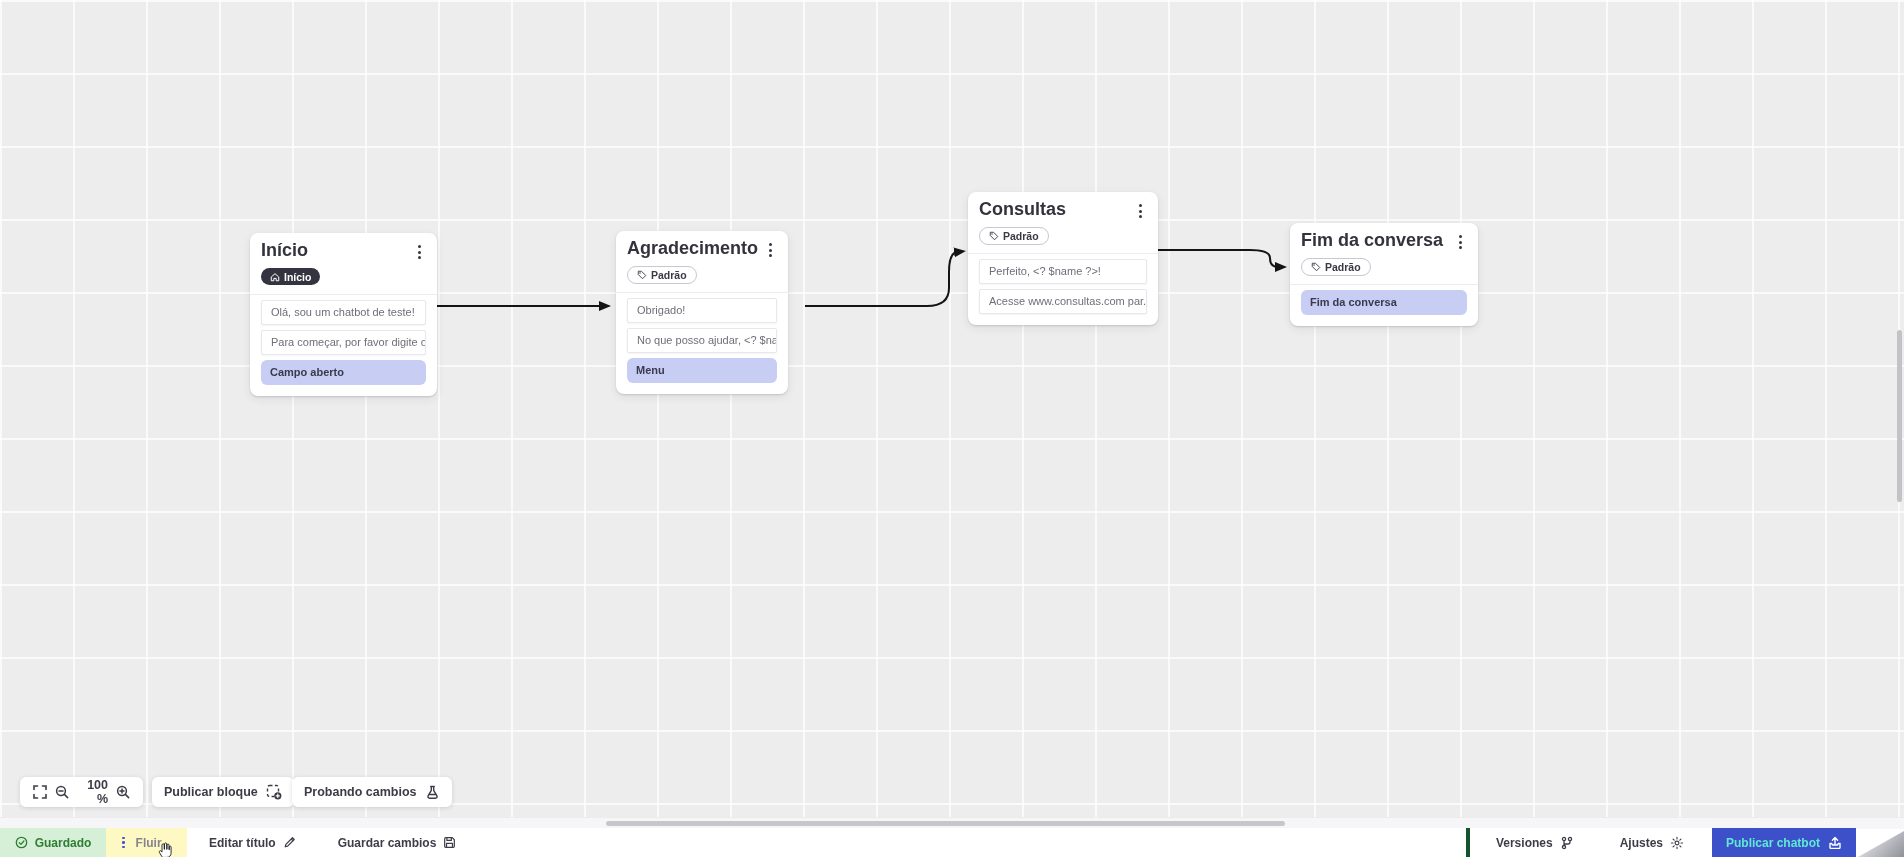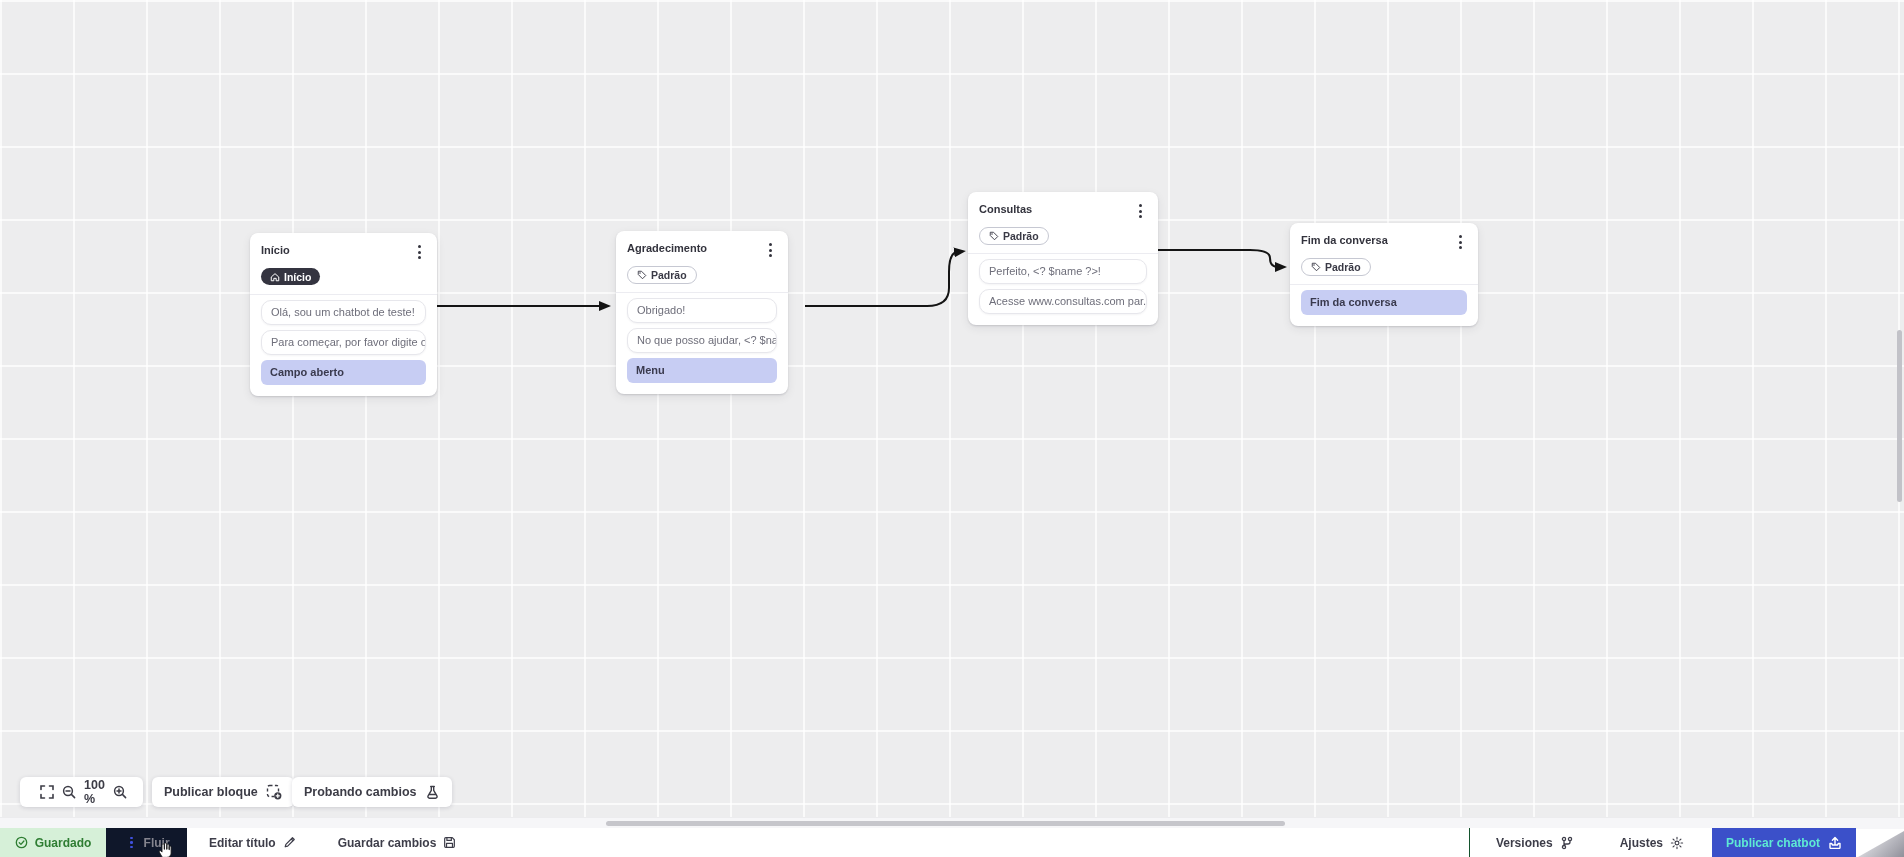--- a/index.html
+++ b/index.html
@@ -18,32 +18,32 @@
     background-size:73px 73px;
   }
   .connector-svg{position:absolute;left:0;top:0;pointer-events:none;}
   
   .node{
     position:absolute;background:#fff;border-radius:8px;box-sizing:border-box;
     box-shadow:0 1px 2px rgba(35,35,55,.16),0 3px 10px rgba(35,35,55,.08);
     padding:9px 11px 11px;
   }
   .node-header{display:flex;justify-content:space-between;align-items:flex-start;}
-  .node-title{font-size:11px;font-weight:700;color:#33333d;line-height:16px;}
+  .node-title{font-size:18px;font-weight:700;color:#33333d;line-height:16px;}
   .kebab{display:flex;flex-direction:column;gap:2.5px;padding:3px 5px;cursor:pointer;}
   .kebab i{width:3px;height:3px;border-radius:50%;background:#33333d;}
   .badge{
     display:inline-flex;align-items:center;gap:4px;border-radius:10px;
     font-size:10.5px;font-weight:700;padding:2.5px 9px;margin-top:6px;line-height:12px;
   }
   .badge.dark{background:#343440;color:#fff;}
   .badge.outline{border:1px solid #c6c8d2;color:#3a3a46;background:#fff;padding:2px 9px;}
   .node-divider{height:1px;background:#ececf1;margin:8px -11px 0;}
   .msg{
-    border:1px solid #e7e7ec;border-radius:10px;background:#fff;
+    border:1px solid #e7e7ec;border-radius:2px;background:#fff;
     box-shadow:0 1px 2px rgba(40,40,60,.05);
     padding:5px 9px;font-size:11px;color:#6e6e7a;margin-top:5px;
     white-space:nowrap;overflow:hidden;line-height:13px;
   }
   .choice{
     border-radius:6px;background:#c7cdf3;padding:6px 9px;font-size:11px;
     font-weight:700;color:#3a3a4e;margin-top:5px;white-space:nowrap;overflow:hidden;line-height:13px;
   }
   
   .float-btn{
@@ -55,25 +55,25 @@
   
   .hscroll-strip{position:absolute;left:0;top:817px;width:1904px;height:11px;background:#f6f6f8;border-top:1px solid #ececee;}
   .hscroll-thumb{position:absolute;left:606px;top:3px;width:679px;height:5px;border-radius:3px;background:#c6c6cb;}
   .vscroll-thumb{position:absolute;left:1897px;top:330px;width:5px;height:172px;border-radius:3px;background:#c2c2c8;}
   
   .statusbar{
     position:absolute;left:0;bottom:0;width:1856px;height:29px;background:#fff;
     display:flex;align-items:stretch;font-size:12px;font-weight:700;color:#3d3d49;
   }
   .saved{width:106px;background:#d6f0d8;color:#2e7d32;display:flex;align-items:center;justify-content:center;gap:7px;}
-  .fluir-tab{width:81px;background:#0f172a;display:flex;align-items:center;gap:11px;padding-left:24px;box-sizing:border-box;color:#85858f;cursor:pointer;}
+  .fluir-tab{width:81px;background:#fef9c3;display:flex;align-items:center;gap:11px;padding-left:16px;box-sizing:border-box;color:#85858f;cursor:pointer;}
   .drag-dots{display:flex;flex-direction:column;gap:2px;}
   .drag-dots i{width:2.6px;height:2.6px;border-radius:50%;background:#3f51e0;}
   .bar-item{display:flex;align-items:center;gap:7px;padding:0 14px;cursor:pointer;white-space:nowrap;}
-  .right-group{margin-left:auto;display:flex;align-items:stretch;border-left:1px solid #14532d;padding-left:12px;}
+  .right-group{margin-left:auto;display:flex;align-items:stretch;border-left:4px solid #14532d;padding-left:12px;}
   .publish{
     background:#3b50c9;color:#5eead4;width:144px;display:flex;align-items:center;
     justify-content:center;gap:8px;cursor:pointer;
   }
   .corner-grip{
     position:absolute;right:0;bottom:0;width:46px;height:26px;z-index:50;
     clip-path:polygon(100% 0,100% 100%,0 100%);
     background:linear-gradient(135deg,#f2f2f4 10%,#c9c9cf 45%,#90909a 100%);
   }
   .mouse-cursor{position:absolute;left:157px;top:841px;z-index:60;pointer-events:none;}
@@ -180,21 +180,21 @@
             <path d="M1.5 5.4 V1.5 H5.4 L10.5 6.6 L6.6 10.5 Z" fill="none" stroke="#3a3a46" stroke-width="1.1" stroke-linejoin="round"></path>
             <circle cx="3.6" cy="3.6" r=".9" fill="#3a3a46"></circle>
           </svg>
       </span>
       <span>Padrão</span>
     </span>
     <div class="node-divider"></div>
     <div class="choice">Fim da conversa</div>
   </div>
 
-  <div class="float-btn" style="left:20px;top:777px;width:123px;justify-content:space-between;padding:0 20px;">
+  <div class="float-btn" style="left:20px;top:777px;width:123px;justify-content:space-between;padding:0 13px;text-align:right;">
     <span class="icon-btn">
       <svg width="14" height="14" viewBox="0 0 14 14" fill="none" stroke="#3c3c46" stroke-width="1.6" stroke-linecap="round">
           <path d="M1 4.5 V1 H4.5 M9.5 1 H13 V4.5 M13 9.5 V13 H9.5 M4.5 13 H1 V9.5"></path>
         </svg>
     </span>
     <span class="icon-btn">
       <svg width="14" height="14" viewBox="0 0 14 14" fill="none" stroke="#3c3c46" stroke-width="1.5" stroke-linecap="round">
           <circle cx="6" cy="6" r="4.4"></circle>
           <path d="M4 6 H8 M9.4 9.4 L12.6 12.6"></path>
         </svg>

